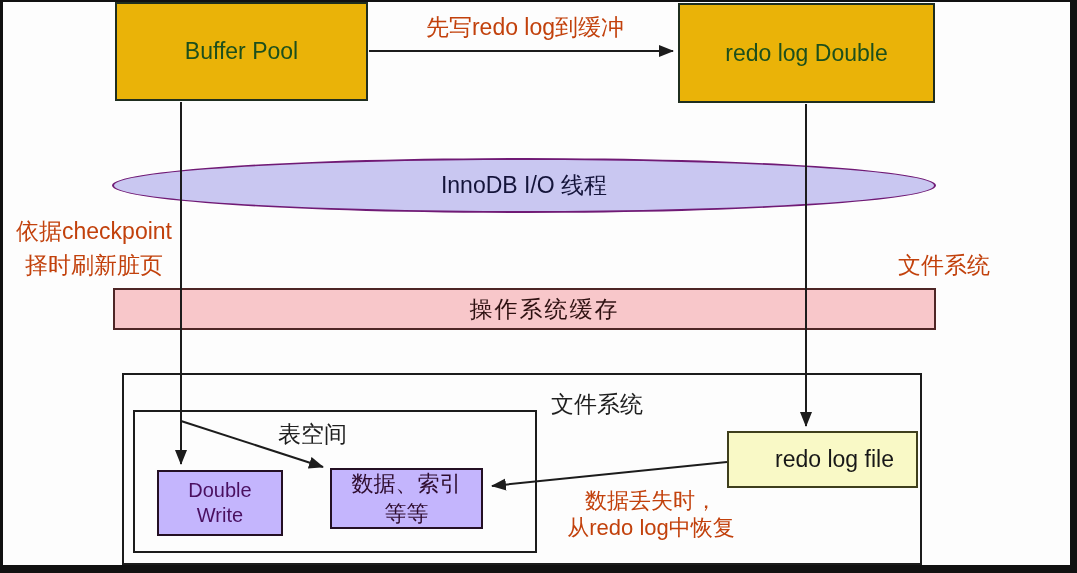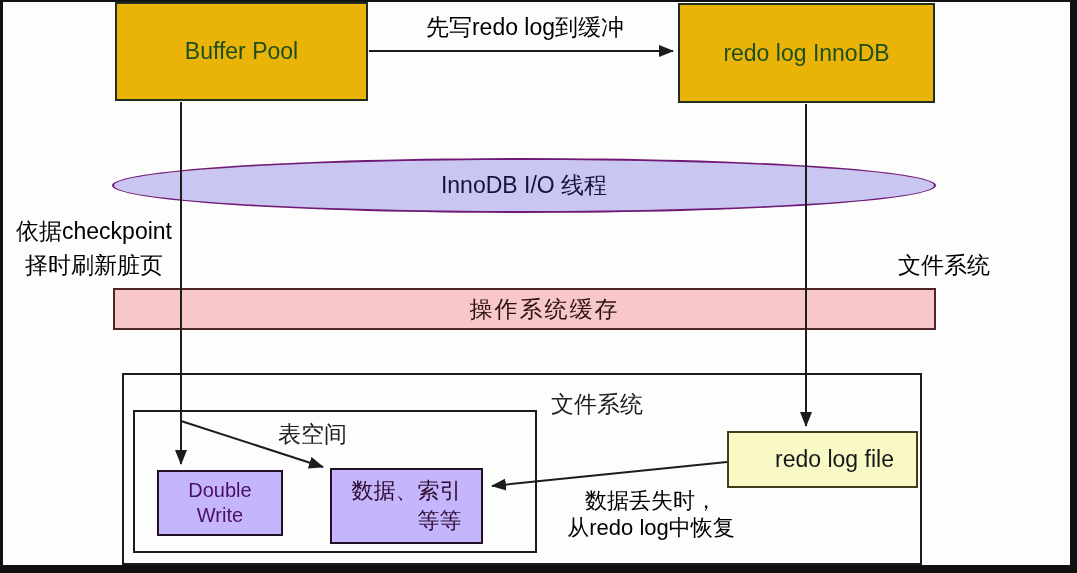--- a/index.html
+++ b/index.html
@@ -22,21 +22,21 @@
     box-sizing:border-box;color:#14143a;font-size:23px;z-index:2;
   }
   .bar-pink{background:#f8c7ca;border-color:#4e2626;color:#2e1111;font-size:23px;letter-spacing:2px;padding-left:40px;}
   .container-box{
     position:absolute;border:2px solid #1c1c1c;box-sizing:border-box;
     background:transparent;z-index:1;
   }
   .node-magenta{background:#c4b5fd;border-color:#241024;}
   .node-yellow{background:#f9f9c6;border-color:#3f3f1c;color:#181818;font-size:23px;}
   .note{
-    position:absolute;text-align:center;font-size:23px;color:#000000;
+    position:absolute;text-align:center;font-size:23px;color:#c2410c;
     line-height:34px;z-index:3;white-space:nowrap;
   }
   .inner-label{position:absolute;font-size:23px;color:#1f1f1f;z-index:3;white-space:nowrap;}
   .dw-text{font-size:20px;line-height:1.25;color:#4a1060;}
   .di-text{font-size:22px;line-height:1.35;color:#2d0b2d;}
   #arrow-layer{position:absolute;left:0;top:0;z-index:6;pointer-events:none;}
   #arrow-layer line{stroke:#1c1c1c;stroke-width:2;}
 </style>
 </head>
 <body>
@@ -46,21 +46,21 @@
   <div class="frame" style="left:0;top:0;width:1077px;height:2px;"></div>
   <div class="frame" style="left:0;top:0;width:3px;height:573px;"></div>
   <div class="frame" style="left:1070px;top:0;width:7px;height:573px;"></div>
   <div class="frame" style="left:0;top:565px;width:1077px;height:8px;"></div>
 
   <div class="node node-green" style="left:115px;top:2px;width:253px;height:99px;">
     <span>Buffer Pool</span>
   </div>
 
   <div class="node node-green" style="left:678px;top:3px;width:257px;height:100px;">
-    <span>redo log InnoDB</span>
+    <span>redo log Double</span>
   </div>
 
   <div class="note" style="left:375px;top:12px;width:300px;line-height:30px;">
     <span>先写redo log到缓冲</span>
   </div>
 
   <div class="ellipse" style="left:112px;top:158px;width:824px;height:55px;">
     <span>InnoDB I/O 线程</span>
   </div>
 
@@ -88,21 +88,21 @@
     <span>表空间</span>
   </div>
 
   <div class="node node-magenta dw-text" style="left:157px;top:470px;width:126px;height:66px;">
     <span>
       <span>Double</span><br>
       <span>Write</span>
     </span>
   </div>
 
-  <div class="node node-magenta di-text" style="left:330px;top:468px;width:153px;height:76px;text-align:right;">
+  <div class="node node-magenta di-text" style="left:330px;top:468px;width:153px;height:61px;">
     <span>
       <span>数据、索引</span><br>
       <span>等等</span>
     </span>
   </div>
 
   <div class="node node-yellow" style="left:727px;top:431px;width:191px;height:57px;padding-left:24px;">
     <span>redo log file</span>
   </div>
 

